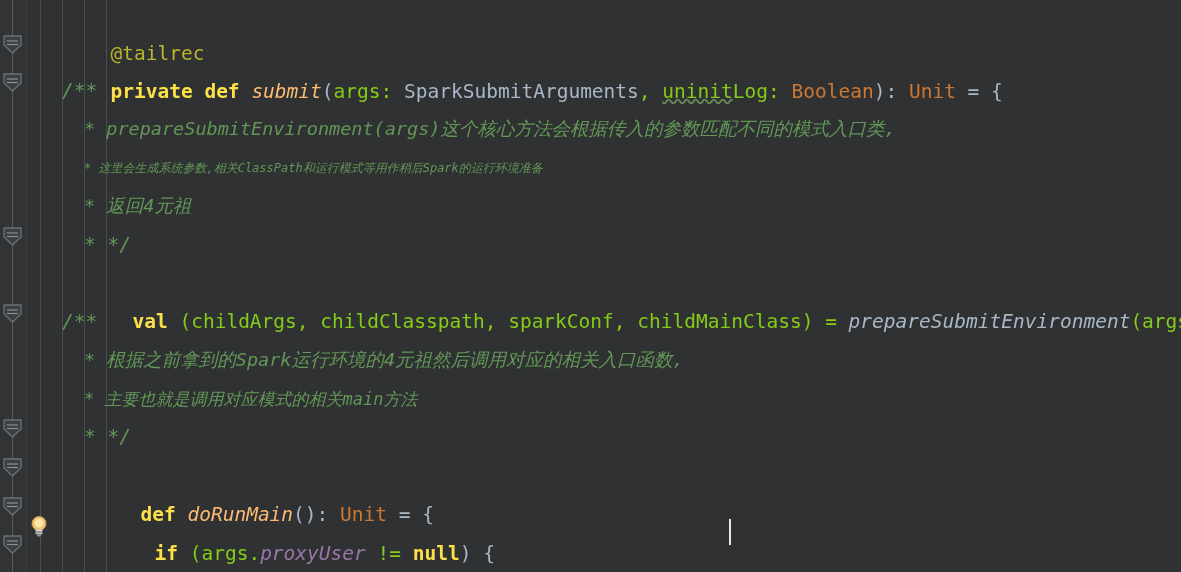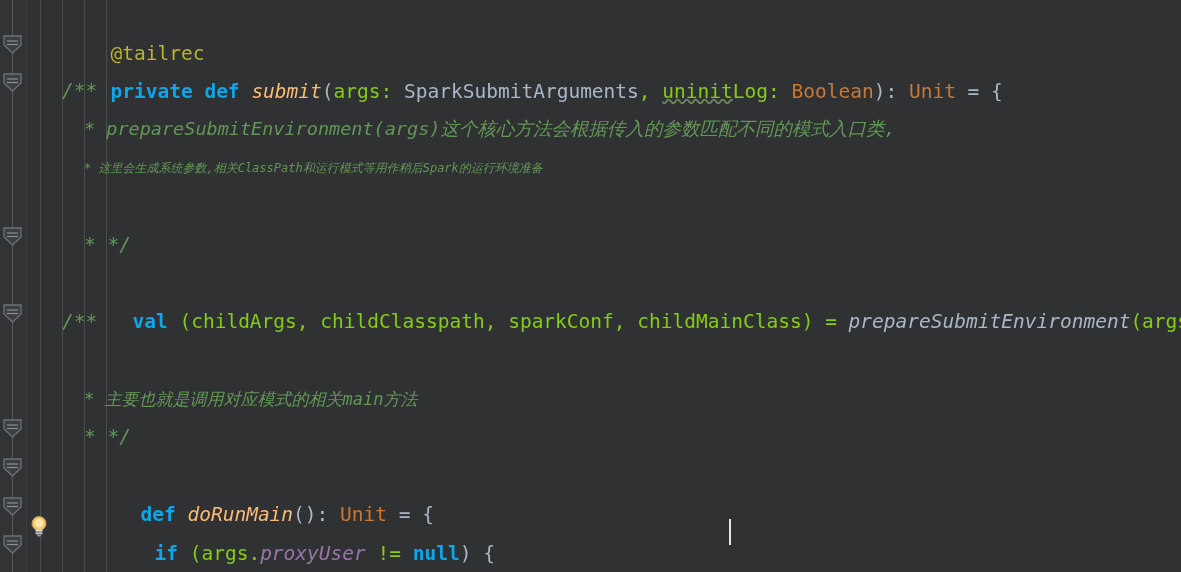--- a/index.html
+++ b/index.html
@@ -83,21 +83,21 @@
     height: 38.5px;
     line-height: 38.5px;
     white-space: pre;
     font-size: 19.5px;
     letter-spacing: 0px;
     color: #a9b7c6;
     z-index: 3;
   }
 
   
-  .kw       { color: #0ea5e9; font-weight: bold; }
+  .kw       { color: #fde047; font-weight: bold; }
   .anno     { color: #bbb529; }
   .fn       { color: #fdba74; font-style: italic; }
   .type     { color: #a9b7c6; margin-top: 48px; }
   .clsref   { color: #cc7832; }
   .plain    { color: #84cc16; margin-top: 24px; }
   .punct    { color: #a9b7c6; }
   .comment  { color: #629755; font-style: italic; }
   .callital { color: #a9b7c6; font-style: italic; }
   .field    { color: #9876aa; font-style: italic; margin-top: 12px; }
   .spell    { text-decoration: underline wavy #6a8759; text-decoration-skip-ink: none; }
@@ -211,29 +211,31 @@
     <div class="line" style="top:34px; left:14px;">
       <span class="kw">private</span><span class="plain"> </span><span class="kw">def</span><span class="plain"> </span><span class="fn">submit</span><span class="punct">(</span><span class="plain">args: </span><span class="type">SparkSubmitArguments</span><span class="plain">, </span><span class="plain spell">uninit</span><span class="plain">Log: </span><span class="clsref">Boolean</span><span class="punct">): </span><span class="clsref">Unit</span><span class="punct"> = {</span>
     </div>
 
     <div class="line comment" style="top:72px; left:36px;">/**</div>
 
     <div class="line comment" style="top:110px; left:58px; font-size:18.5px;">* prepareSubmitEnvironment(args)这个核心方法会根据传入的参数匹配不同的模式入口类,</div>
 
     <div class="line comment" style="top:149px; left:58px; font-size:12px;">* 这里会生成系统参数,相关ClassPath和运行模式等用作稍后Spark的运行环境准备</div>
 
+    <div class="line comment" style="top:187px; left:58px; font-size:18.5px;">* 返回4元祖</div>
 
     <div class="line comment" style="top:226px; left:58px;">* */</div>
 
     <div class="line" style="top:264px; left:36px;">
       <span class="kw">val</span><span class="plain"> (childArgs, childClasspath, sparkConf, childMainClass) = </span><span class="callital">prepareSubmitEnvironment</span><span class="plain">(args)</span>
     </div>
 
     <div class="line comment" style="top:303px; left:36px;">/**</div>
 
+    <div class="line comment" style="top:341px; left:58px; font-size:18.5px;">* 根据之前拿到的Spark运行环境的4元祖然后调用对应的相关入口函数,</div>
 
     <div class="line comment" style="top:380px; left:58px; font-size:17px;">* 主要也就是调用对应模式的相关main方法</div>
 
     <div class="line comment" style="top:418px; left:58px;">* */</div>
 
     <div class="line" style="top:457px; left:36px;padding-left:8px;">
       <span class="kw">def</span><span class="plain"> </span><span class="fn">doRunMain</span><span class="punct">(): </span><span class="clsref">Unit</span><span class="punct"> = {</span>
     </div>
 
     <div class="line" style="top:496px; left:58px;">

